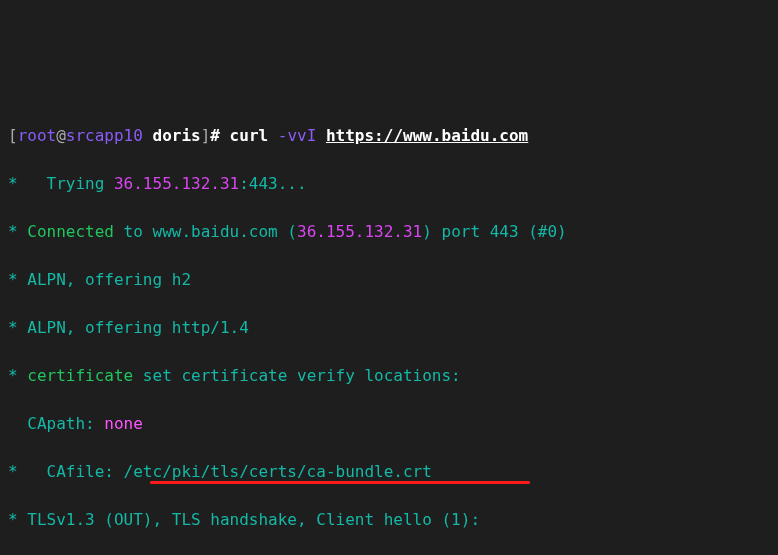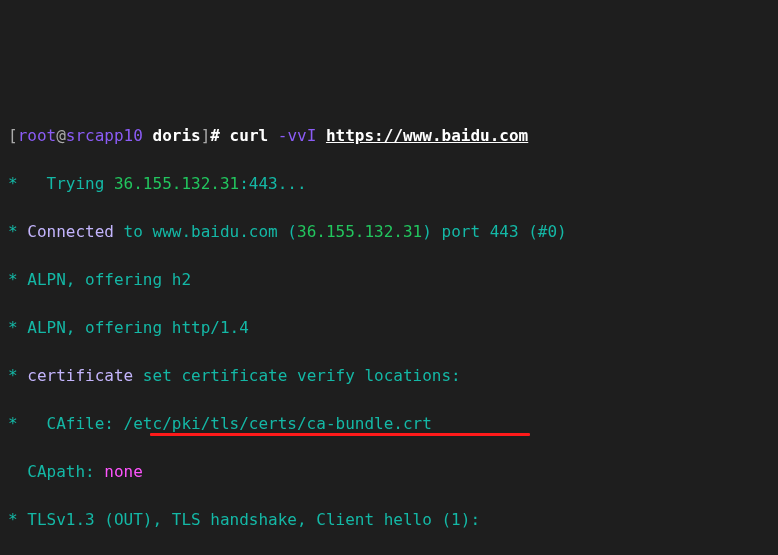--- a/index.html
+++ b/index.html
@@ -10,23 +10,23 @@
     font-size: 16px;
     line-height: 1.5;
     color: #d4d4d4;
     white-space: pre;
     width: 778px;
     box-sizing: border-box;
   }
   .line { position: relative; }
   .gray  { color: #aaaaaa; }
   .white { color: #ffffff; font-weight: 700; }
-  .green { color: #c4b5fd; text-align: center; }
+  .green { color: #22c55e; text-align: center; }
   .cyan  { color: #8b5cf6; }
-  .purple{ color: #22c55e; }
+  .purple{ color: #d946ef; }
   .yellow{ color: #14b8a6; }
   .magenta { color: #ff55ff; }
   .underline { text-decoration: underline; }
   .redline {
     position: absolute;
     height: 3px;
     background: #ff1a1a;
     border-radius: 1px;
   }
   .redline.a { left: 142px; top: 21px; width: 380px; }
@@ -36,22 +36,22 @@
 
 
 
 <div>
 <div class="line"><span class="gray">[</span><span class="cyan">root</span><span class="gray">@</span><span class="cyan">srcapp10</span><span class="white"> </span><span class="white">doris</span><span class="gray">]</span><span class="white">#</span><span class="white"> </span><span class="white">curl</span><span class="white"> </span><span class="cyan">-vvI</span><span class="white"> </span><span class="white underline">https://www.baidu.com</span></div>
 <div class="line"><span class="yellow">*   Trying </span><span class="purple">36.155.132.31</span><span class="yellow">:443...</span></div>
 <div class="line"><span class="yellow">* </span><span class="green">Connected</span><span class="yellow"> to www.baidu.com (</span><span class="purple">36.155.132.31</span><span class="yellow">) port 443 (#0)</span></div>
 <div class="line yellow">* ALPN, offering h2</div>
 <div class="line yellow">* ALPN, offering http/1.4</div>
 <div class="line"><span class="yellow">* </span><span class="green">certificate</span><span class="yellow"> set certificate verify locations:</span></div>
+<div class="line"><span class="yellow">  CApath: </span><span class="magenta">none</span></div>
 <div class="line yellow"><span>*   CAfile: /etc/pki/tls/certs/ca-bundle.crt</span><span class="redline a"></span></div>
-<div class="line"><span class="yellow">  CApath: </span><span class="magenta">none</span></div>
 <div class="line yellow">* TLSv1.3 (OUT), TLS handshake, Client hello (1):</div>
 
 
 
 
 
 
 
 
 

